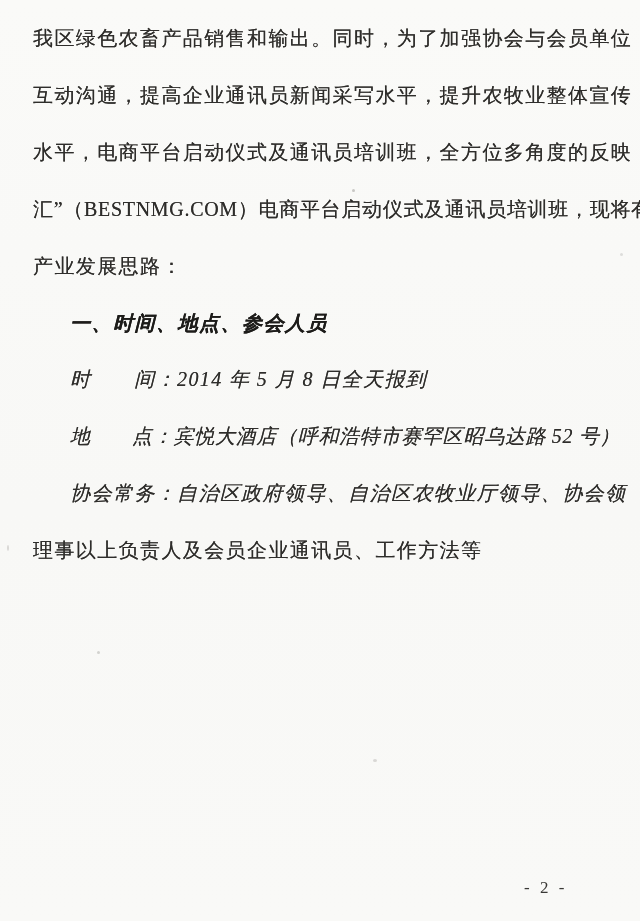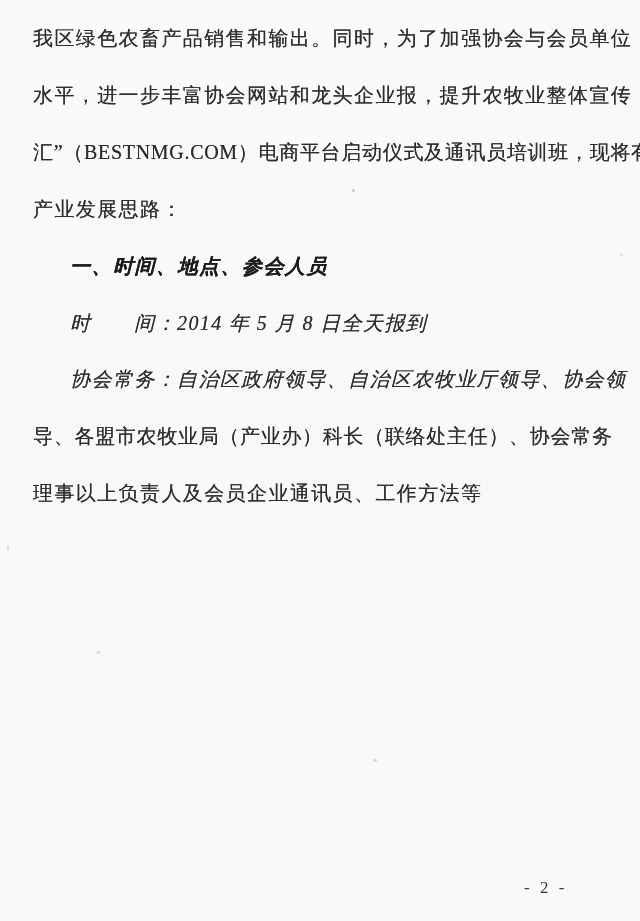--- a/index.html
+++ b/index.html
@@ -61,31 +61,32 @@
   .speck.s4 { left: 7px;   top: 545px; width: 2px; height: 6px; opacity: 0.3; }
   .speck.s5 { left: 620px; top: 253px; width: 3px; height: 3px; opacity: 0.25; }
 </style>
 </head>
 <body>
 
 <div class="page">
   <div class="doc">
 
     <div class="line">我区绿色农畜产品销售和输出。同时，为了加强协会与会员单位</div>
-    <div class="line">水平，进一步丰富协会网站和龙头企业报，提升农牧业整体宣传</div>
+    <div class="line">互动沟通，提高企业通讯员新闻采写水平，提升农牧业整体宣传</div>
+    <div class="line">水平，电商平台启动仪式及通讯员培训班，全方位多角度的反映</div>
     <div class="line tight">汇”（BESTNMG.COM）电商平台启动仪式及通讯员培训班，现将有</div>
     <div class="line">产业发展思路：</div>
 
     <div class="line heading indent2">一、时间、地点、参会人员</div>
 
     <div class="line indent2">时　　间：2014 年 5 月 8 日全天报到</div>
 
+    <div class="line tight indent2">地　　点：宾悦大酒店（呼和浩特市赛罕区昭乌达路 52 号）</div>
 
     <div class="line indent2">协会常务：自治区政府领导、自治区农牧业厅领导、协会领</div>
-    <div class="line tight">导、各盟市农牧业局（产业办）科长（联络处主任）、协会常务</div>
     <div class="line">理事以上负责人及会员企业通讯员、工作方法等</div>
 
   </div>
 
   <div class="page-number">- 2 -</div>
 
   <div class="speck s1"></div>
   <div class="speck s2"></div>
   <div class="speck s3"></div>
   <div class="speck s4"></div>

